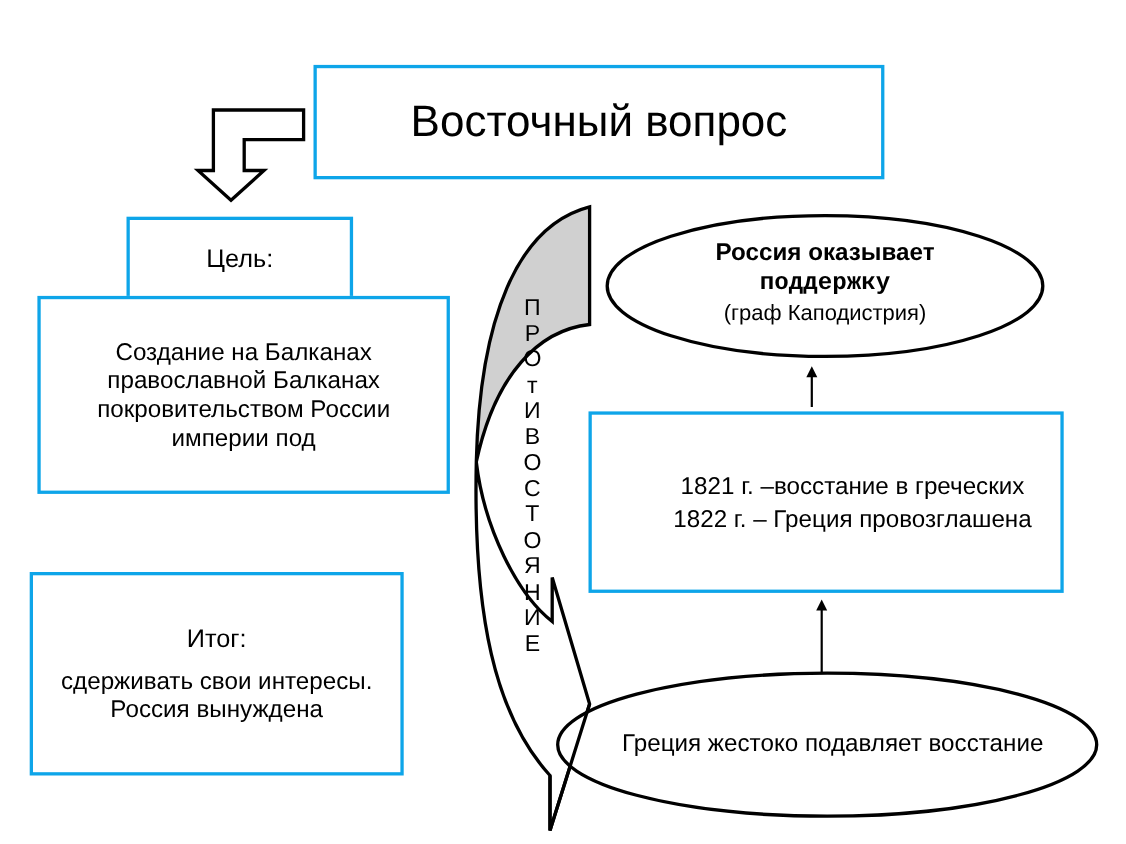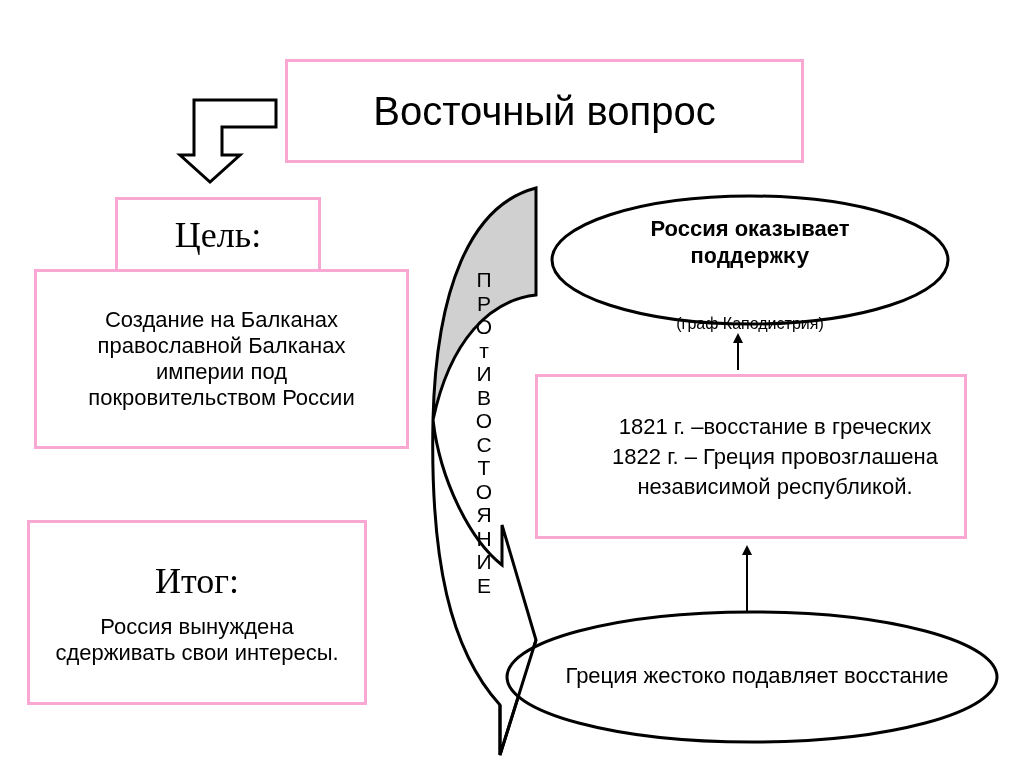--- a/index.html
+++ b/index.html
@@ -1,23 +1,23 @@
 <!DOCTYPE html>
 <html><head>
 <meta charset="utf-8">
 <style>
   html, body { margin: 0; padding: 0; background: #ffffff; }
   body { width: 1024px; height: 767px; position: relative; overflow: hidden;
          font-family: "Liberation Sans", sans-serif; color: #000; }
   svg.shapes { position: absolute; left: 0; top: 0; }
-  .box { position: absolute; border: 3px solid #f9a8d4; background: #fff; box-sizing: border-box;
+  .box { position: absolute; border: 3px solid #0ea5e9; background: #fff; box-sizing: border-box;
          display: flex; flex-direction: column; align-items: center; justify-content: center; text-align: center; }
   .txt { position: absolute; text-align: center; line-height: 1.2; }
   .title { font-size: 40px; }
-  .label { font-size: 36px; font-family: Liberation Serif, serif; }
+  .label { font-size: 23px; }
   .body { font-size: 22px; line-height: 26px; }
   .vertical { position: absolute; left: 472px; top: 268px; width: 24px; font-size: 21px;
               line-height: 23.5px; text-align: center; display: flex; flex-direction: column; }
 </style>
 </head>
 <body>
 
 <svg class="shapes" width="1024" height="767">
 
   <path d="M276,100 L194,100 L194,155 L180,155 L210,182 L240,155 L222,155 L222,127 L276,127 Z" fill="#fff" stroke="#000" stroke-width="3"></path>
@@ -45,30 +45,30 @@
 </div>
 
 <div class="box" style="left:115px;top:197px;width:206px;height:76px;">
   <span class="label">Цель:</span>
 </div>
 
 <div class="box" style="left:34px;top:269px;width:375px;height:180px;">
   <div class="body">
     <div>Создание на Балканах</div>
     <div>православной Балканах</div>
+    <div>покровительством России</div>
     <div>империи под</div>
-    <div>покровительством России</div>
   </div>
 </div>
 
 <div class="box" style="left:27px;top:520px;width:340px;height:185px;align-items:center;">
   <div class="label" style="margin-bottom:12px;">Итог:</div>
   <div class="body">
+    <div>сдерживать свои интересы.</div>
     <div>Россия вынуждена</div>
-    <div>сдерживать свои интересы.</div>
   </div>
 </div>
 
 <div class="vertical">
   <span>П</span>
   <span>Р</span>
   <span>О</span>
   <span>т</span>
   <span>И</span>
   <span>В</span>
@@ -78,24 +78,23 @@
   <span>О</span>
   <span>Я</span>
   <span>Н</span>
   <span>И</span>
   <span>Е</span>
 </div>
 
 <div class="txt" style="left:560px;top:214px;width:380px;">
   <div style="font-size:22px;font-weight:bold;line-height:29px;">Россия оказывает</div>
   <div style="font-size:22px;font-weight:bold;line-height:29px;font-family:Liberation Mono, monospace;">поддержку</div>
-  <div style="font-size:16px;line-height:26px;margin-top:39px;">(граф Каподистрия)</div>
+  <div style="font-size:20px;line-height:26px;">(граф Каподистрия)</div>
 </div>
 
 <div class="box" style="left:535px;top:374px;width:432px;height:165px;">
   <div class="body" style="line-height:30px;margin-left:48px;">
     <div>1821 г. –восстание в греческих</div>
     <div>1822 г. – Греция провозглашена</div>
-    <div>независимой республикой.</div>
   </div>
 </div>
 
 <div class="txt body" style="left:528px;top:663px;width:458px;">Греция жестоко подавляет восстание</div>
 
 </body></html>

